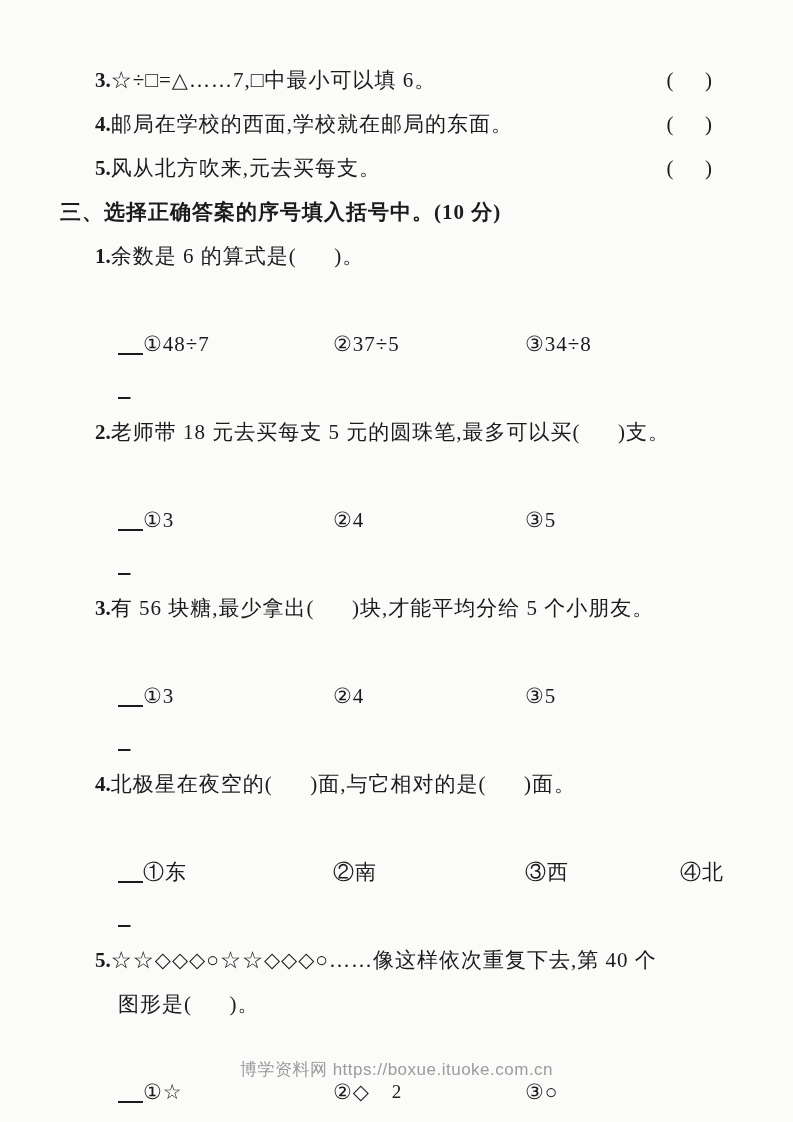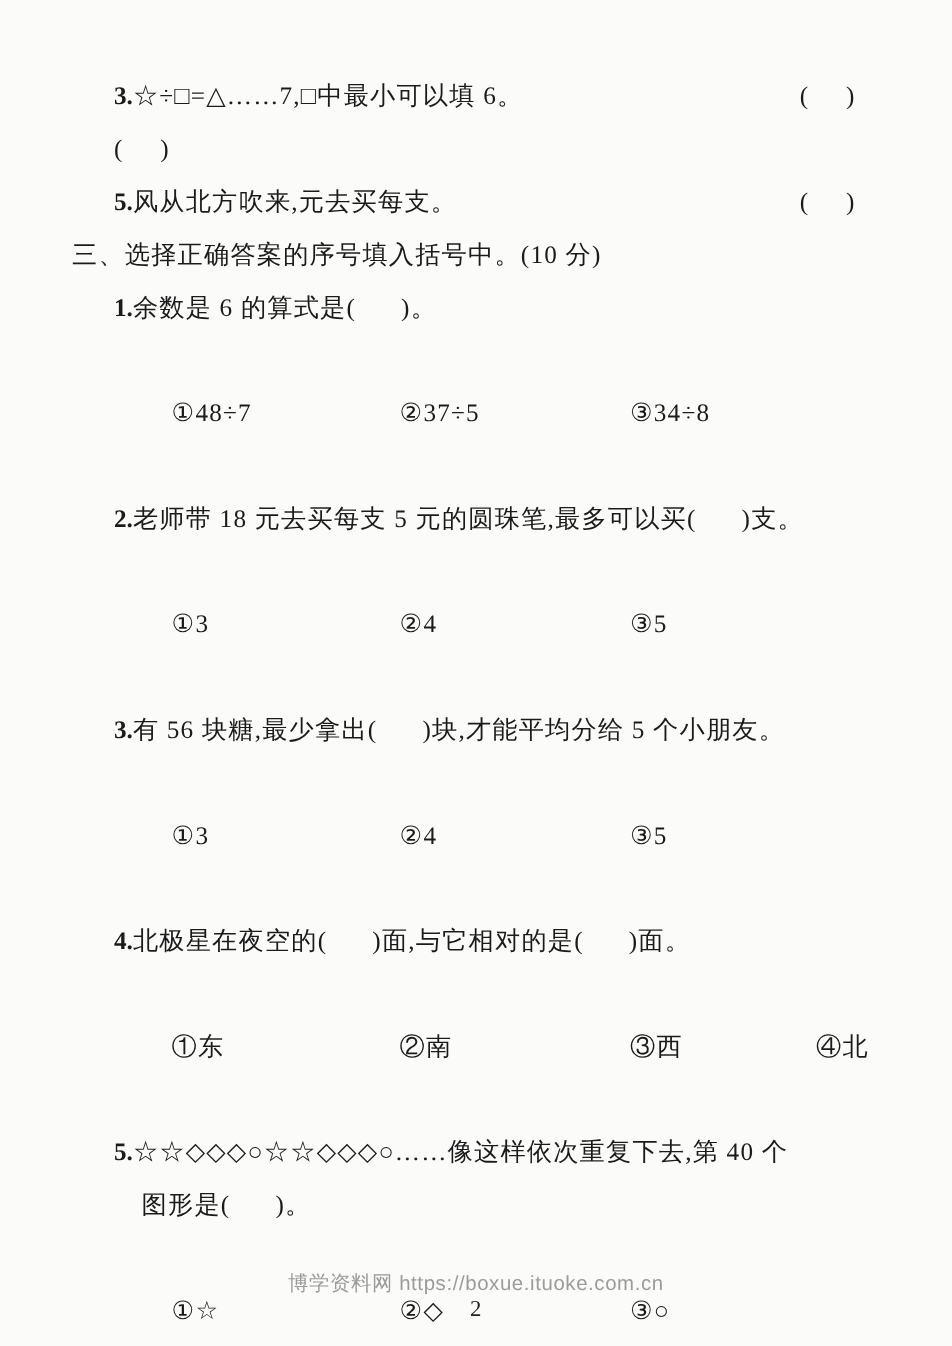--- a/index.html
+++ b/index.html
@@ -17,25 +17,25 @@
     position:relative;
   }
   .line{
     line-height:44px;
     font-size:21px;
     letter-spacing:1px;
     white-space:pre;
     gap:29px;
   }
   .indent1{padding-left:35px;}
-  .indent2{padding-left:58px;}
+  .indent2{padding-left:58px;text-decoration:underline;}
   .num{font-weight:bold;letter-spacing:0;}
   .judge-row{display:flex;justify-content:space-between;}
   .paren{white-space:pre;letter-spacing:0;margin-right:26px;}
-  .heading{font-weight:normal;font-size:21px;line-height:44px;letter-spacing:1px;white-space:pre;}
+  .heading{font-weight:bold;font-size:21px;line-height:44px;letter-spacing:1px;white-space:pre;}
   .opt-row .opt{display:inline-block;letter-spacing:1px;}
   .col-a{width:190px;}
   .col-b{width:192px;}
   .col-c{width:155px;}
   .footer{
     position:absolute;left:0;bottom:18px;width:793px;text-align:center;
   }
   .site{
     font-family:Liberation Sans, sans-serif;
     font-size:17px;color:#9b9b9b;letter-spacing:.5px;line-height:20px;
@@ -76,20 +76,21 @@
   </defs>
 </svg>
 
 <div class="page">
 
   <div class="judge-row line indent1">
     <span><span class="num">3.</span><span>☆÷□=△……7,□中最小可以填 6。</span></span>
     <span class="paren">(      )</span>
   </div>
   <div class="judge-row line indent1">
+    <span><span class="num">4.</span><span>邮局在学校的西面,学校就在邮局的东面。</span></span>
     <span class="paren">(      )</span>
   </div>
   <div class="judge-row line indent1">
     <span><span class="num">5.</span><span>风从北方吹来,元去买每支。</span></span>
     <span class="paren">(      )</span>
   </div>
 
   <div class="heading">三、选择正确答案的序号填入括号中。(10 分)</div>
 
   <div class="line indent1"><span class="num">1.</span><span>余数是 6 的算式是(      )。</span></div>

